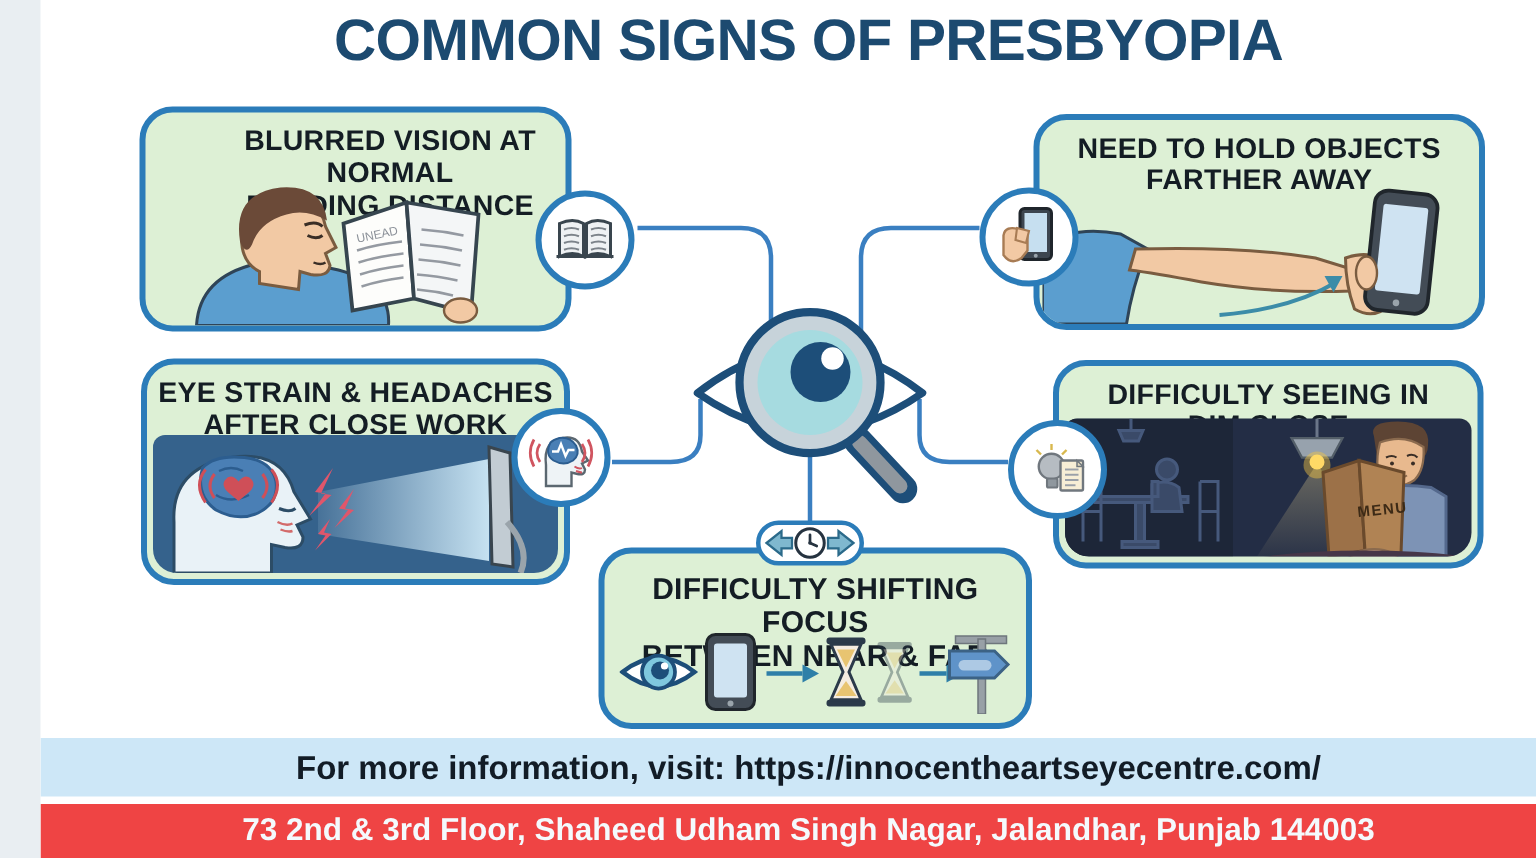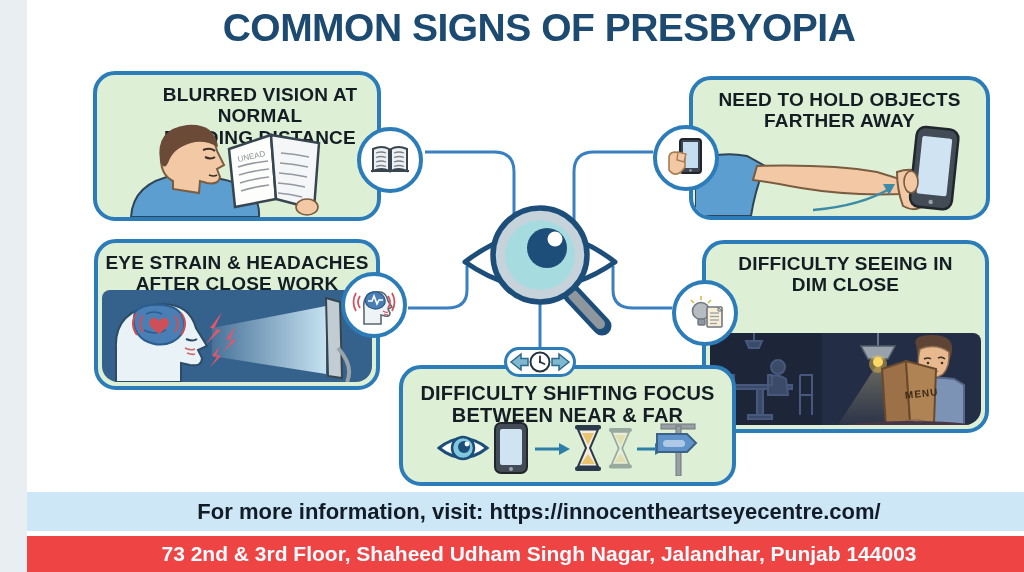--- a/index.html
+++ b/index.html
@@ -130,21 +130,21 @@
         <rect x="218" y="4" width="42" height="80" rx="9" fill="#434c56" stroke="#20262c" stroke-width="2.5"></rect>
         <rect x="224" y="13" width="30" height="58" rx="2" fill="#cfe3f2"></rect>
         <circle cx="239" cy="78" r="2.2" fill="#9aa4ab"></circle>
       </g>
       <ellipse cx="216" cy="58" rx="7" ry="11" fill="#f2c9a4" stroke="#7a5c40" stroke-width="1.6"></ellipse>
       <path d="M118,86 Q166,82 196,64" fill="none" stroke="#3c8ca8" stroke-width="2.6"></path>
       <path d="M188,60 L200,60 L194,71 Z" fill="#3c8ca8"></path>
     </svg>
   </div>
 
-  <div class="box" style="left:675px;top:240px;width:287px;height:193px;">
+  <div class="box" style="left:675px;top:240px;width:287px;height:139px;">
     <div class="box-title">
       <span>DIFFICULTY SEEING IN</span>
       <span class="l2">DIM CLOSE</span>
     </div>
     <div class="scene scene-dim">
       <svg class="illus" style="left:0;top:0;" width="279" height="92" viewBox="0 0 279 92">
         <defs>
           <linearGradient id="cone" x1="0" y1="0" x2="0" y2="1">
             <stop offset="0" stop-color="#f6de96" stop-opacity="0.34"></stop>
             <stop offset="1" stop-color="#f6de96" stop-opacity="0.04"></stop>
@@ -177,21 +177,21 @@
         <path d="M196,50 Q216,42 244,46 L254,52 L254,92 L190,92 Z" fill="#7d93b5" stroke="#54688c" stroke-width="2"></path>
         <path d="M172,36 L196,28 L200,88 L176,92 Z" fill="#9c7148" stroke="#6a4a2c" stroke-width="2"></path>
         <path d="M196,28 L226,36 L224,90 L200,88 Z" fill="#b08354" stroke="#6a4a2c" stroke-width="2"></path>
         <text x="212" y="64" font-size="10" font-weight="bold" fill="#3c2a16" letter-spacing="1" transform="rotate(-6 212 64)" text-anchor="middle">MENU</text>
         <ellipse cx="206" cy="96" rx="17" ry="9" fill="#e8b98e" stroke="#8a6a4e" stroke-width="1.5"></ellipse>
         <ellipse cx="200" cy="99" rx="85" ry="11" fill="#463648"></ellipse>
       </svg>
     </div>
   </div>
 
-  <div class="box" style="left:372px;top:365px;width:337px;height:121px;">
+  <div class="box" style="left:372px;top:365px;width:289px;height:121px;">
     <div class="box-title" style="padding-top:13px;font-size:20px;">
       <span>DIFFICULTY SHIFTING FOCUS</span>
       <span class="l2">BETWEEN NEAR &amp; FAR</span>
     </div>
     <svg class="box5-icons" width="262" height="56" viewBox="0 0 262 56">
       <g>
         <path d="M2,28 Q26,9 50,28 Q26,47 2,28 Z" fill="#ffffff" stroke="#1d4e79" stroke-width="3"></path>
         <circle cx="26" cy="28" r="11" fill="#7fc8de" stroke="#1d4e79" stroke-width="2.5"></circle>
         <circle cx="27" cy="27" r="6" fill="#1d4e79"></circle>
           <circle cx="30" cy="24" r="2.4" fill="#ffffff"></circle>

